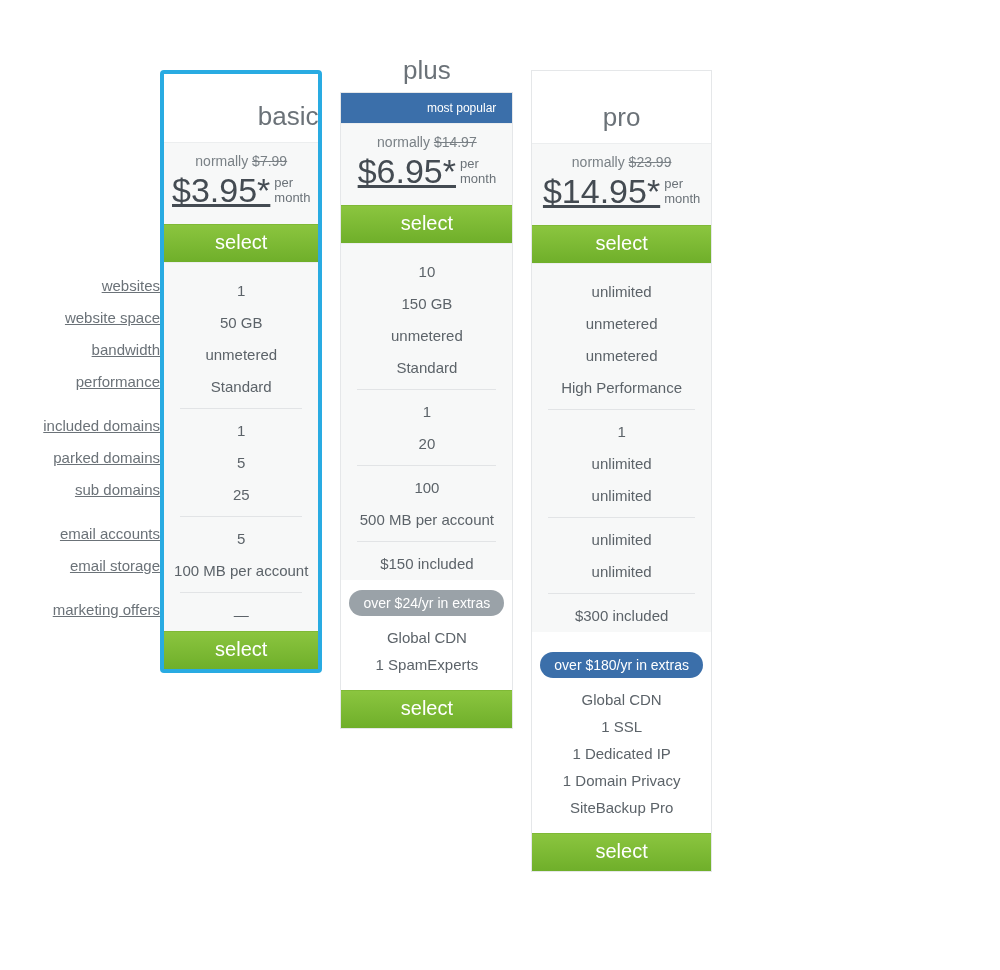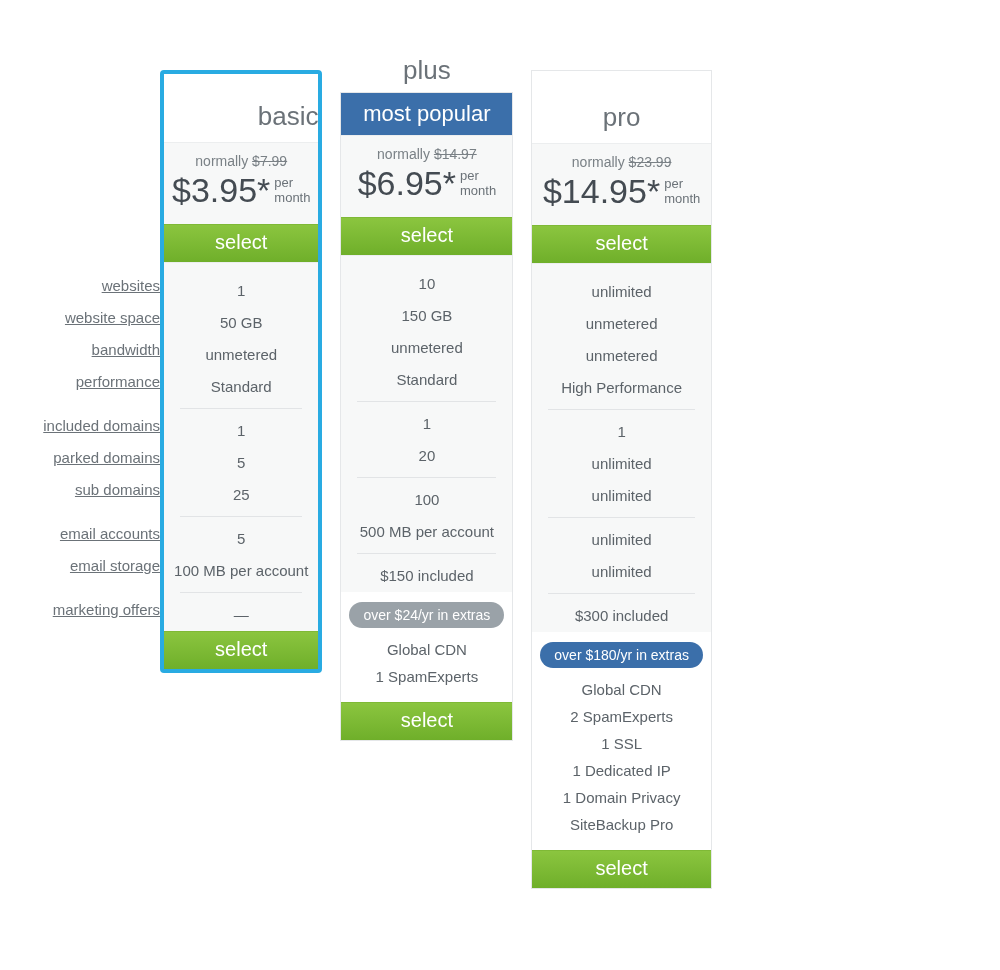--- a/index.html
+++ b/index.html
@@ -52,23 +52,23 @@
     color: #6b7278;
     padding: 14px 0 10px;
     background:#fff;
     margin-top:17px;
   }
   .plan.highlight .plan-name { padding-top: 10px; text-align: right; }
   .plan-top-offset { height: 40px; }
   .popular-badge {
     background: #3b6faa;
     color: #fff;
-    text-align: center;
-    font-size: 22px;
-    padding: 8px 6px;
+    text-align: right;
+    font-size: 12px;
+    padding: 8px 16px;
   }
   .price-block {
     background: #f7f8f8;
     text-align: center;
     padding: 10px 8px 14px;
     border-top: 1px solid #eceeef;
   }
   .normally {
     font-size: 14px;
     color: #7a8186;
@@ -78,20 +78,21 @@
     display: flex;
     align-items: center;
     justify-content: center;
     gap: 4px;
     margin-top: 2px;
   }
   .price {
     font-size: 34px;
     font-weight: 400;
     color: #444b52;
+    text-decoration: underline;
   }
   .per {
     font-size: 13px;
     line-height: 1.1;
     text-align: left;
     color: #6b7278;
   }
   .select-btn {
     background: linear-gradient(#8bc53f, #6faf2a);
     color: #fff;
@@ -130,21 +131,21 @@
   }
   .extras-pill {
     display:inline-block;
     color:#fff;
     font-size:14px;
     padding:5px 14px;
     border-radius: 14px;
     margin-bottom:8px;
   }
   .extras-pill.gray { background:#9aa2a8; }
-  .extras-pill.blue { background:#3b6faa; }
+  .extras-pill.blue { background:#3b6faa;margin-top:10px; }
   .extra-line {
     font-size:15px;
     color:#5c6369;
     padding:5px 0;
   }
   .bottom-select { margin-top:auto; }
 </style>
 </head>
 <body>
 
@@ -263,21 +264,20 @@
           <div class="feat-row">unlimited</div>
           <div class="feat-sep"></div>
           <div class="feat-row">unlimited</div>
           <div class="feat-row">unlimited</div>
           <div class="feat-sep"></div>
           <div class="feat-row">$300 included</div>
         </div>
         <div class="extras">
           <div class="extras-pill blue">over $180/yr in extras</div>
           <div class="extra-line">Global CDN</div>
-          <div class="extra-line">2 SpamExperts</div>
           <div class="extra-line">1 SSL</div>
           <div class="extra-line">1 Dedicated IP</div>
           <div class="extra-line">1 Domain Privacy</div>
           <div class="extra-line">SiteBackup Pro</div>
         </div>
         <div class="select-btn bottom-select">select</div>
       </div>
     </div>
 
   </div>

